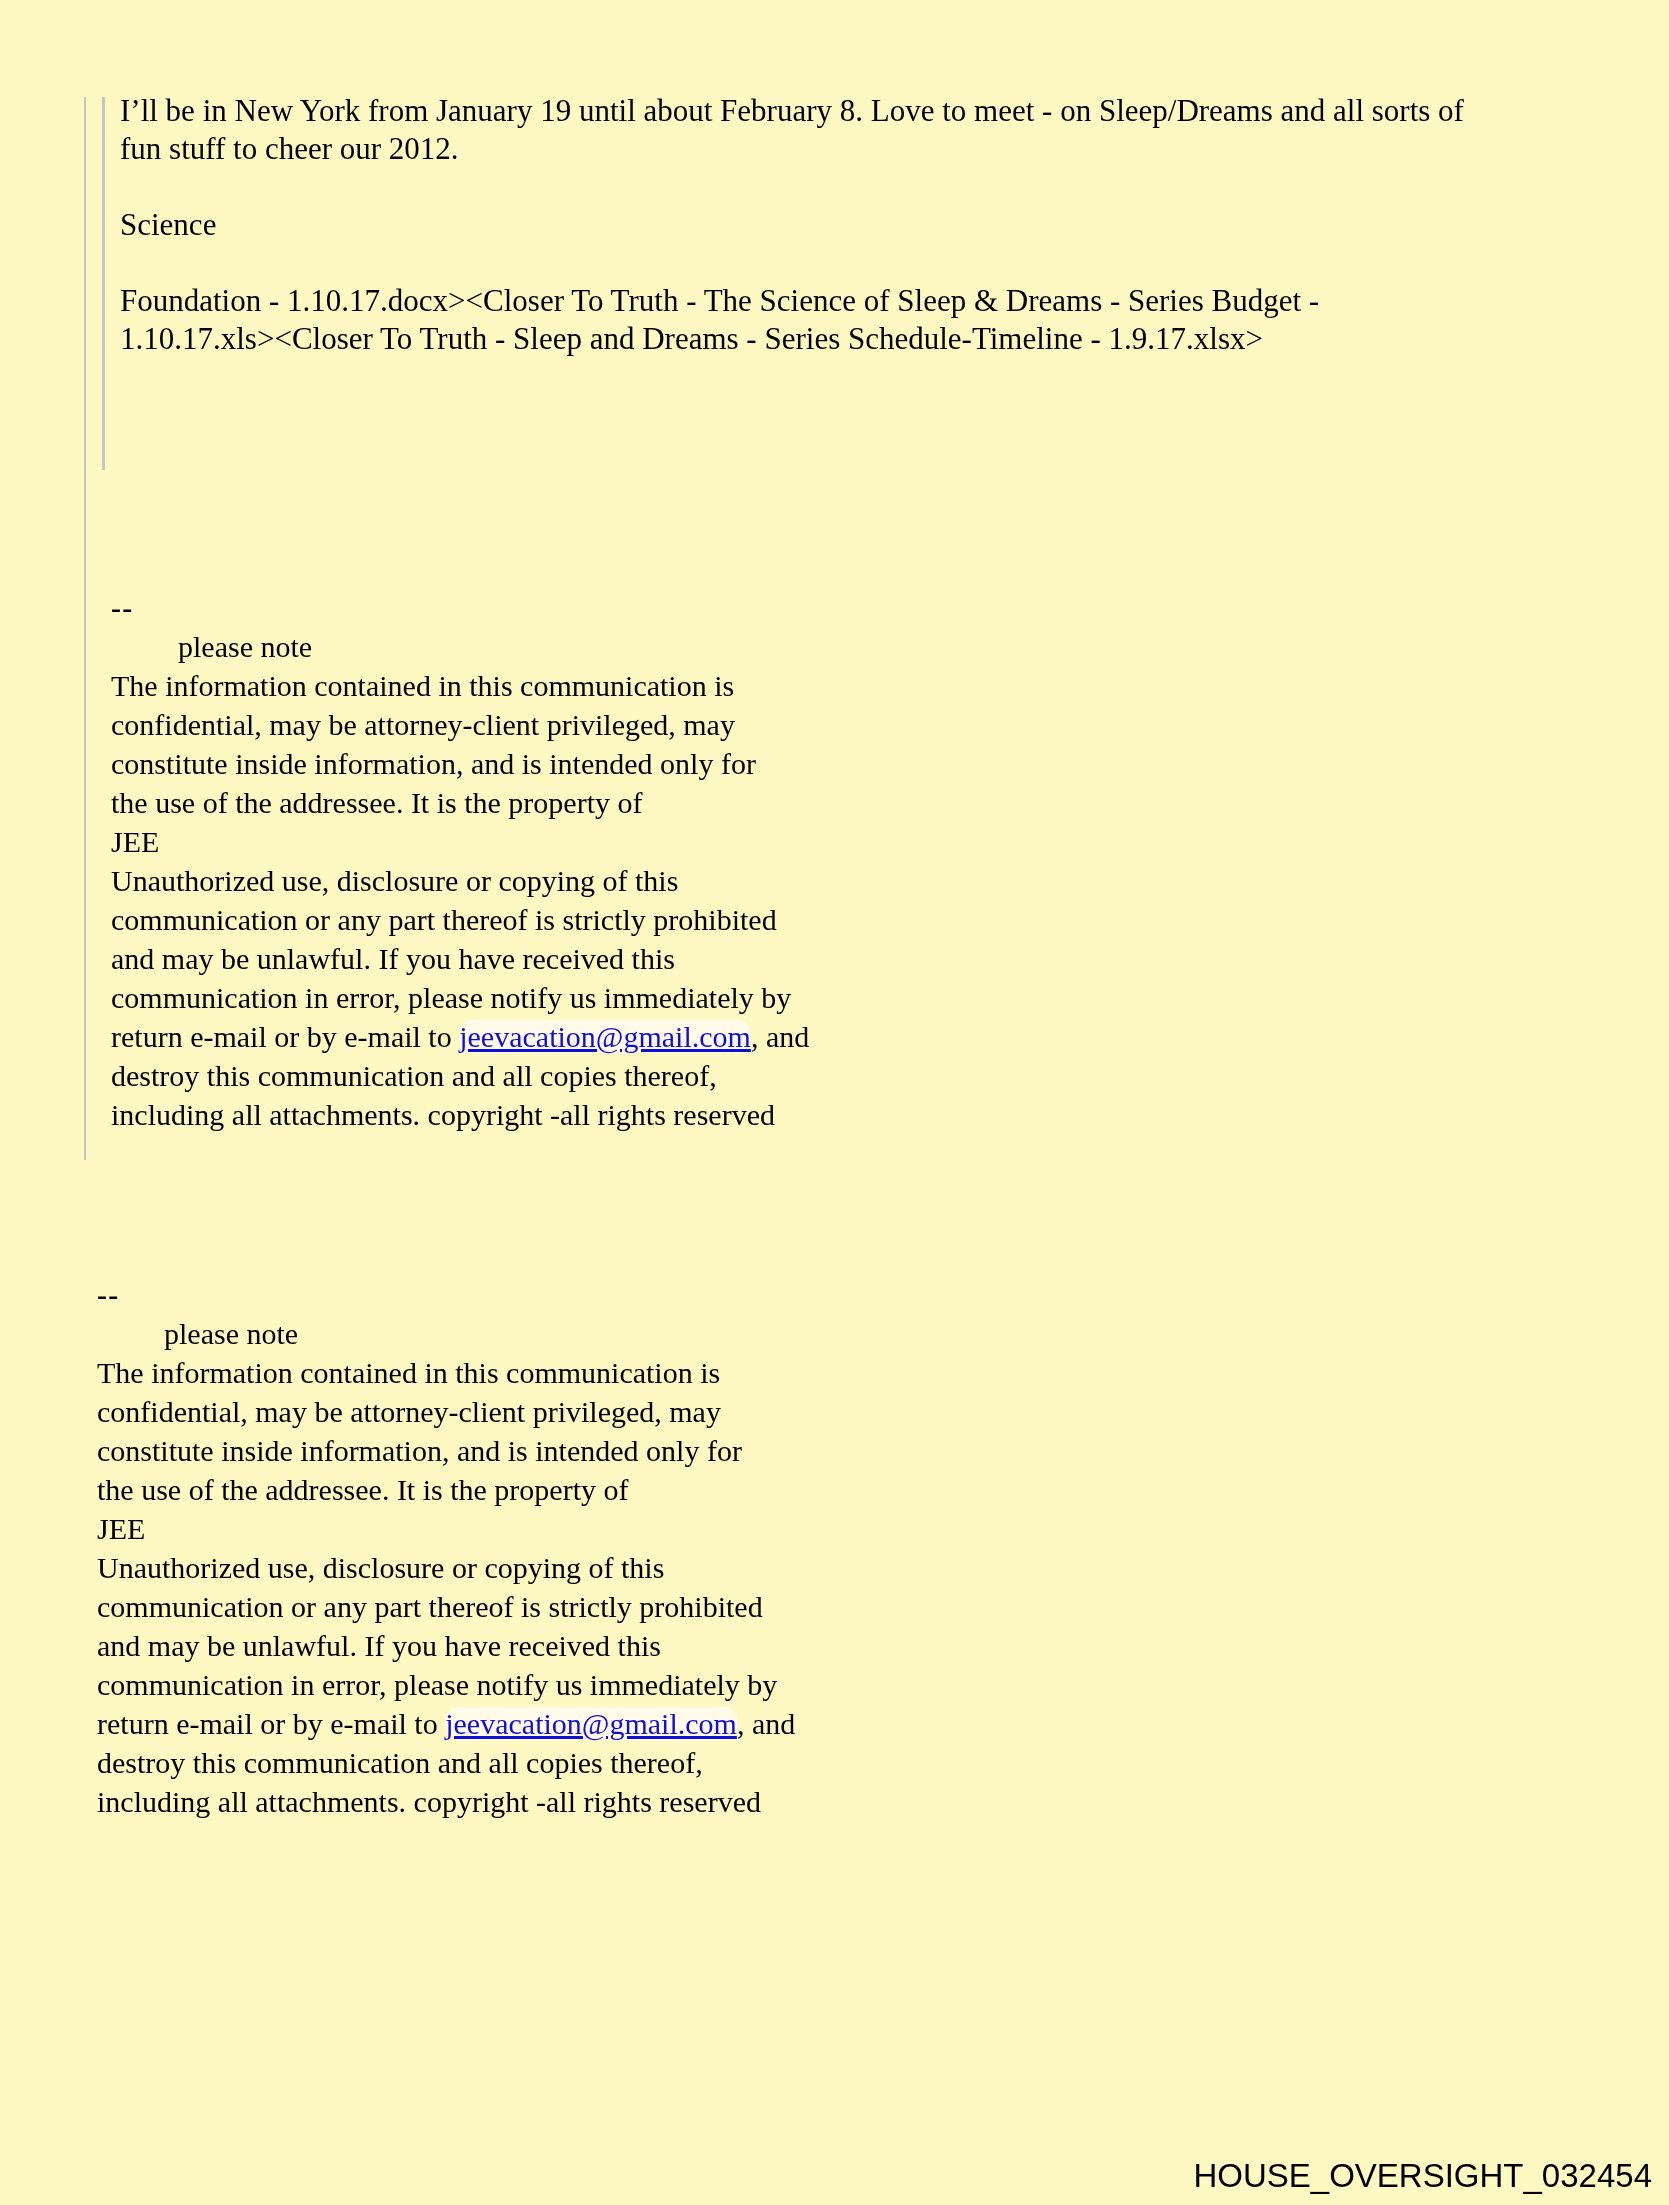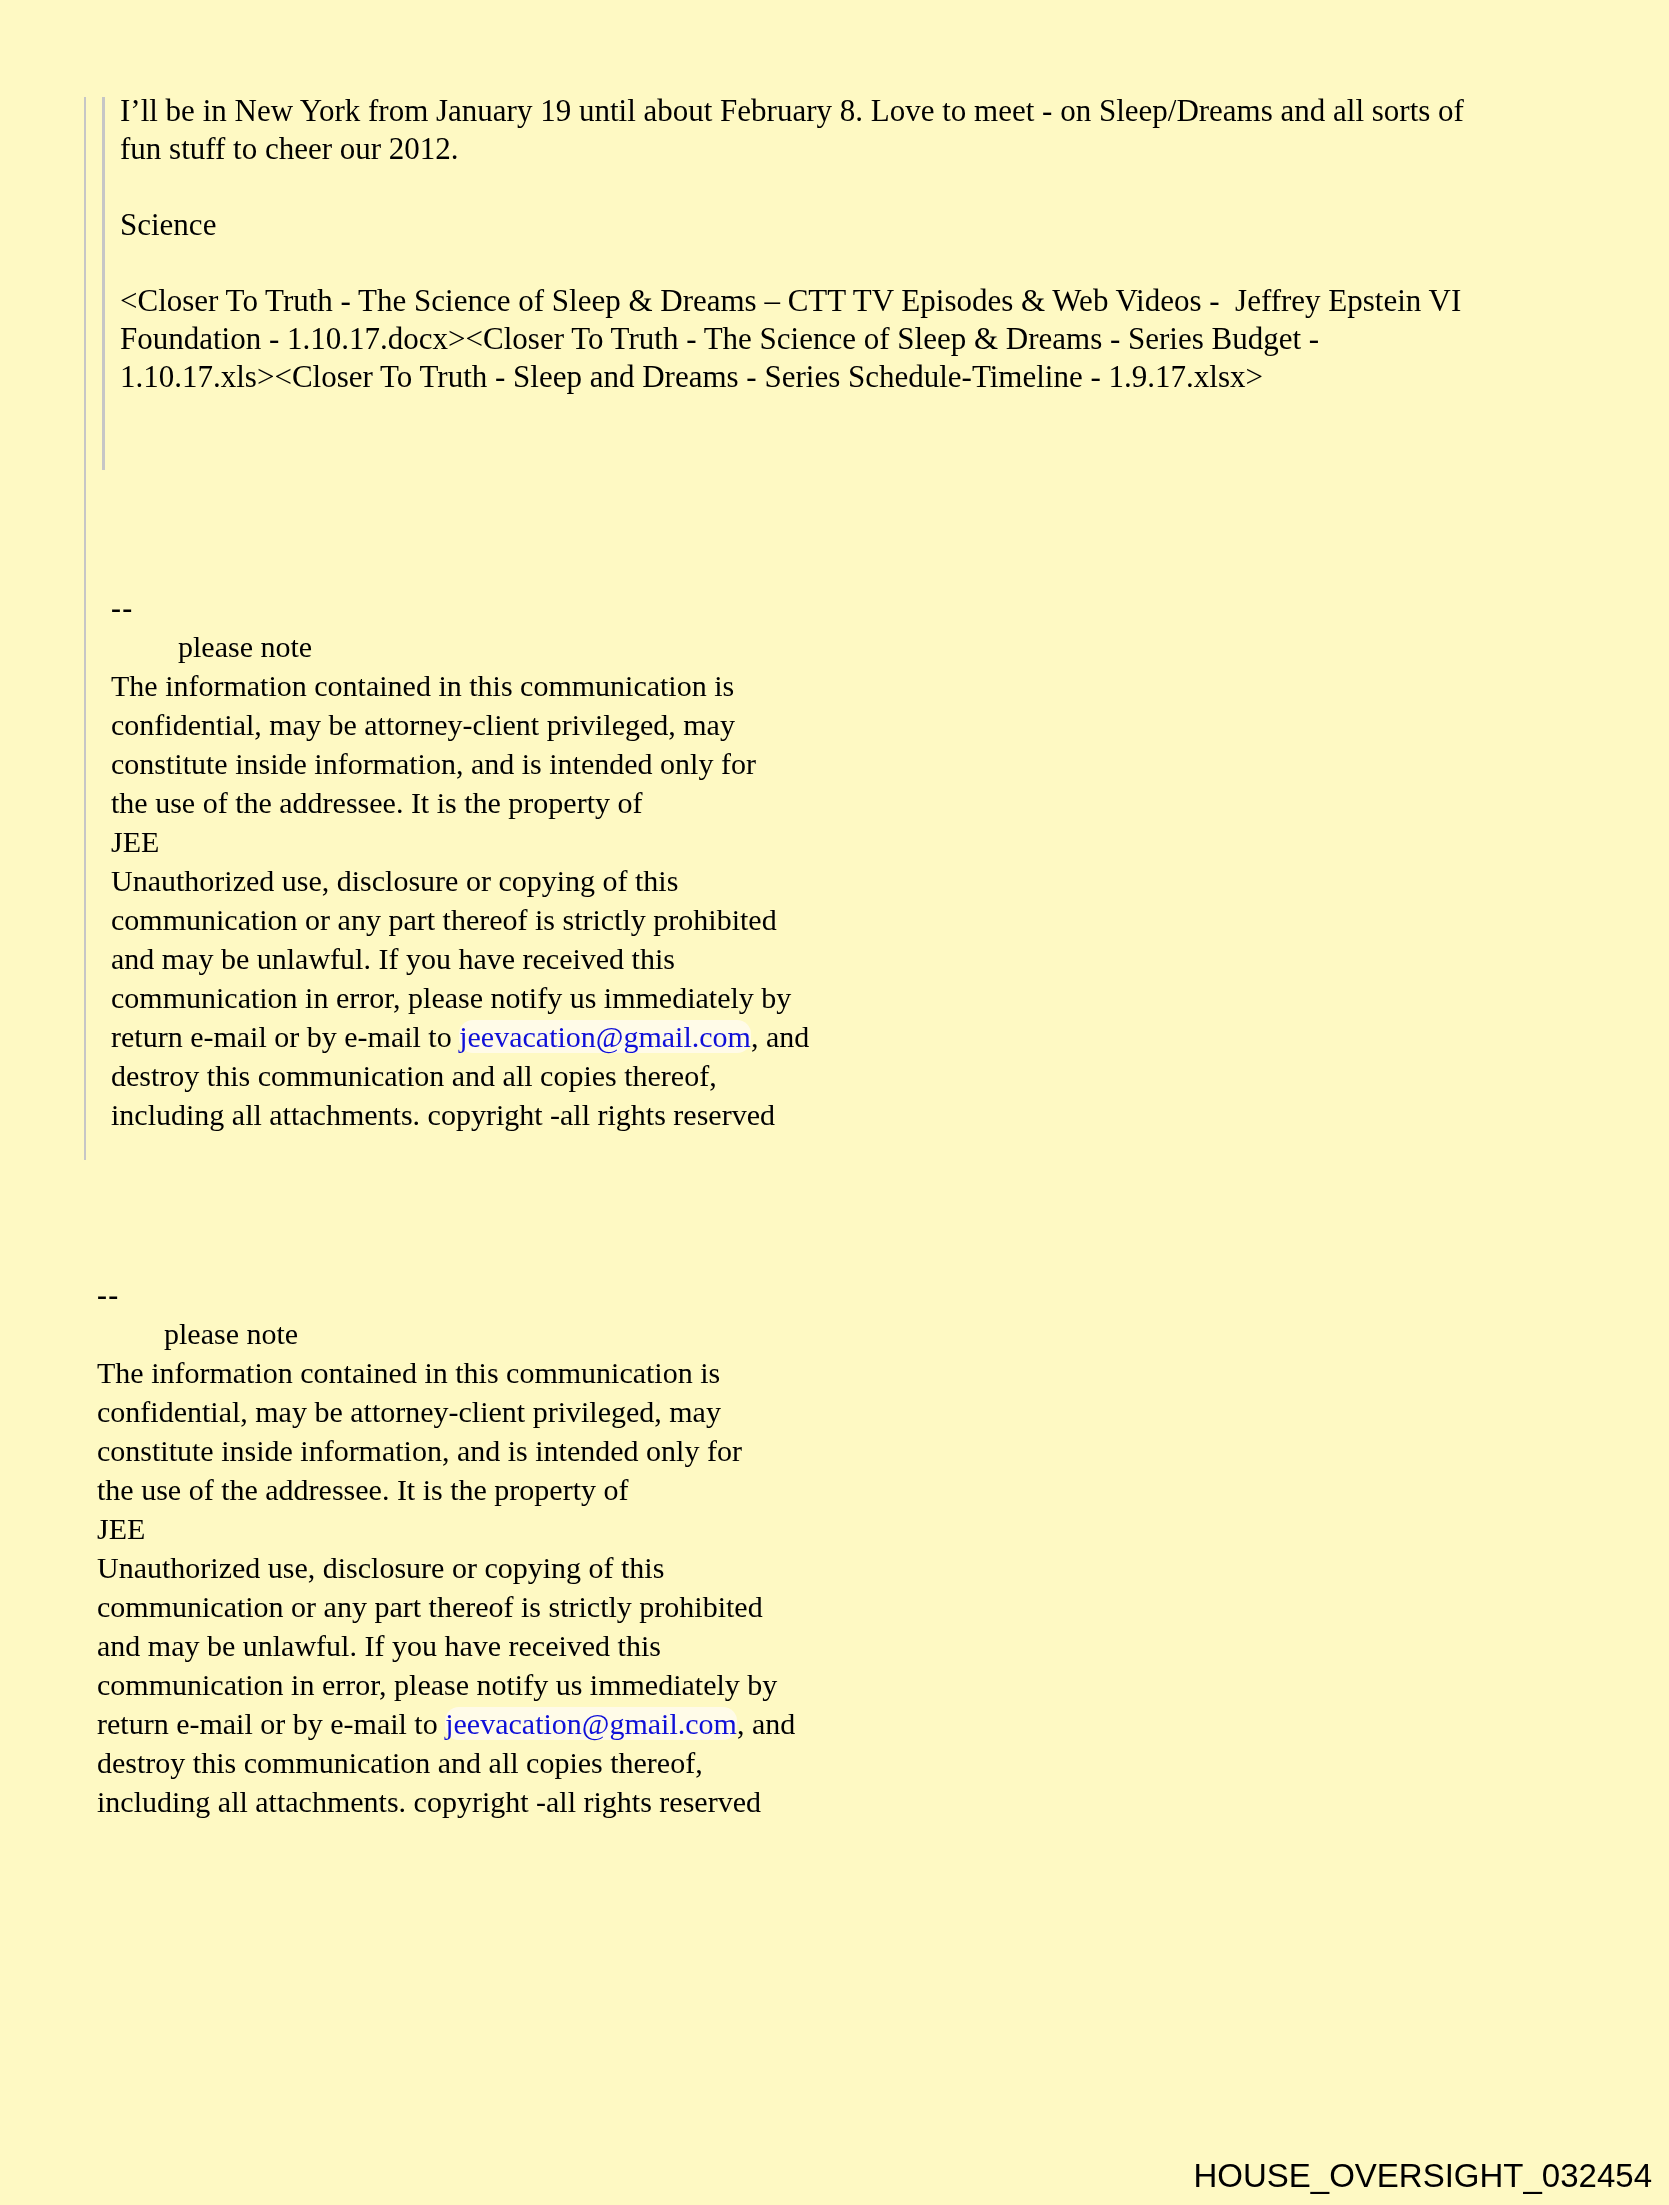--- a/index.html
+++ b/index.html
@@ -60,20 +60,21 @@
   }
   .dashes {
     font-weight: 700;
     letter-spacing: 1.3px;
   }
   .note {
     padding-left: 67px;
   }
   .email-link {
     color: #0f0fd8;
+    text-decoration: underline;
     background: #fffbe8;
     cursor: pointer;
     border-radius: 14px;
   }
   .bates {
     position: absolute;
     top: 2157px;
     right: 17px;
     font-family: "Liberation Sans", sans-serif;
     font-size: 33px;
@@ -89,21 +90,20 @@
 
   <div class="qbar qbar-outer"></div>
   <div class="qbar qbar-inner"></div>
 
   <div class="quoted">
     <div class="line">I’ll be in New York from January 19 until about February 8. Love to meet - on Sleep/Dreams and all sorts of</div>
     <div class="line">fun stuff to cheer our 2012.</div>
     <div class="line"></div>
     <div class="line">Science</div>
     <div class="line"></div>
-    <div class="line">&lt;Closer To Truth - The Science of Sleep &amp; Dreams – CTT TV Episodes &amp; Web Videos -  Jeffrey Epstein VI</div>
     <div class="line">Foundation - 1.10.17.docx&gt;&lt;Closer To Truth - The Science of Sleep &amp; Dreams - Series Budget -</div>
     <div class="line">1.10.17.xls&gt;&lt;Closer To Truth - Sleep and Dreams - Series Schedule-Timeline - 1.9.17.xlsx&gt;</div>
   </div>
 
   <div class="disclaimer disclaimer-1">
     <div class="line dashes">--</div>
     <div class="line note">please note</div>
     <div class="line">The information contained in this communication is</div>
     <div class="line">confidential, may be attorney-client privileged, may</div>
     <div class="line">constitute inside information, and is intended only for</div>

